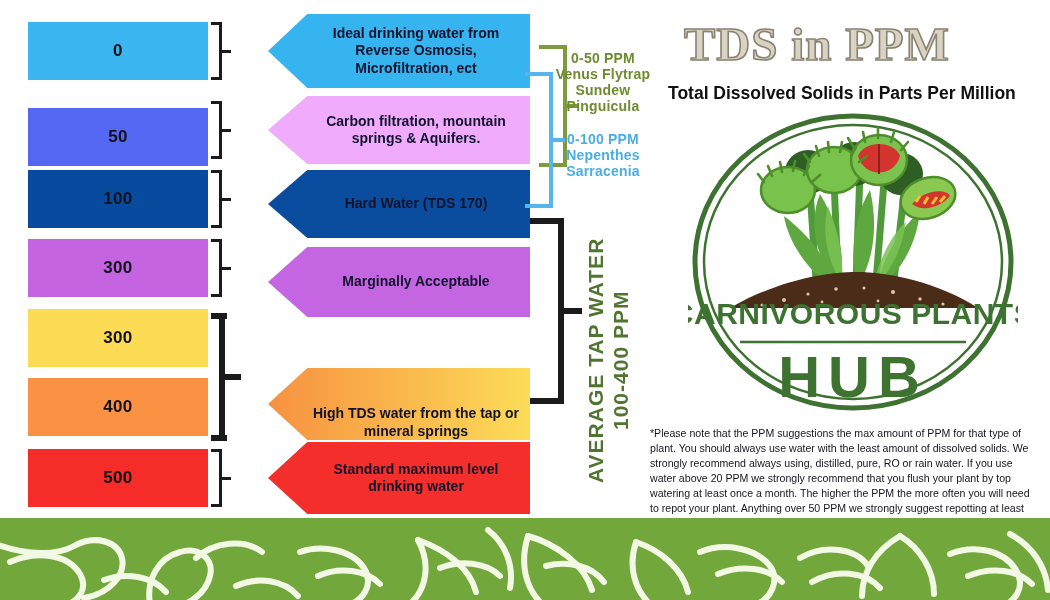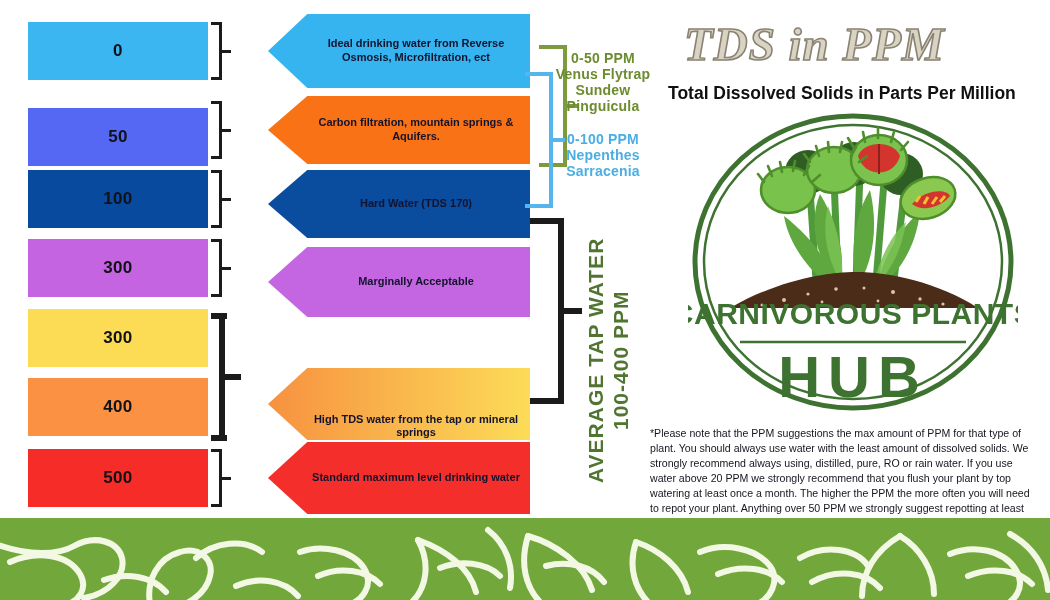--- a/index.html
+++ b/index.html
@@ -30,21 +30,21 @@
   .brace .stem{position:absolute;left:11px;width:9px;height:3px;background:#1b1b1b;top:50%;margin-top:-1.5px;}
   .brace.thick .vbar{width:6px;left:8px;}
   .brace.thick .tip{height:6px;width:16px;}
   .brace.thick .stem{left:14px;width:16px;height:6px;margin-top:-3px;}
 
   
   .arrow{
     position:absolute;
     display:flex;align-items:center;justify-content:center;
     text-align:center;
-    font-weight:bold;font-size:11px;line-height:1.25;
+    font-weight:bold;font-size:14px;line-height:1.25;
     color:#13132e;
     clip-path:polygon(15% 0%, 100% 0%, 100% 100%, 15% 100%, 0% 50%);
     padding-left:34px;box-sizing:border-box;
   }
   .arrow span{display:block;padding:0 8px;}
 
   
   .conn{position:absolute;}
   .conn .v{position:absolute;width:4px;top:0;bottom:0;right:0;}
   .conn .h{position:absolute;height:4px;right:0;}
@@ -78,21 +78,20 @@
   
   .bigtitle{
     position:absolute;
     font-family:"Liberation Serif", serif;
     font-weight:bold;
     font-size:47px;
     color:#d9d3c3;
     -webkit-text-stroke:1.6px #8a8272;
     letter-spacing:1px;
     white-space:nowrap;
-    font-style:italic;
   }
   .subtitle{
     position:absolute;
     font-weight:bold;
     font-size:17.5px;
     color:#101010;
     white-space:nowrap;
   }
 
   
@@ -174,21 +173,21 @@
     <div class="tip t"></div>
       <div class="vbar"></div>
       <div class="tip b"></div>
       <div class="stem"></div>
     </div>
 
   <div class="arrow" style="left: 268px; top: 14px; width: 262px; height: 74px; background: rgb(53, 180, 240);">
       <span>Ideal drinking water from Reverse Osmosis, Microfiltration, ect</span>
     </div>
 
-  <div class="arrow" style="left: 268px; top: 96px; width: 262px; height: 68px; background: #f97316;">
+  <div class="arrow" style="left: 268px; top: 96px; width: 262px; height: 68px; background: #f0abfc;">
       <span>Carbon filtration, mountain springs &amp; Aquifers.</span>
     </div>
 
   <div class="arrow" style="left: 268px; top: 170px; width: 262px; height: 68px; background: rgb(10, 76, 158);">
       <span>Hard Water (TDS 170)</span>
     </div>
 
   <div class="arrow" style="left: 268px; top: 247px; width: 262px; height: 70px; background: rgb(196, 101, 225);">
       <span>Marginally Acceptable</span>
     </div>

